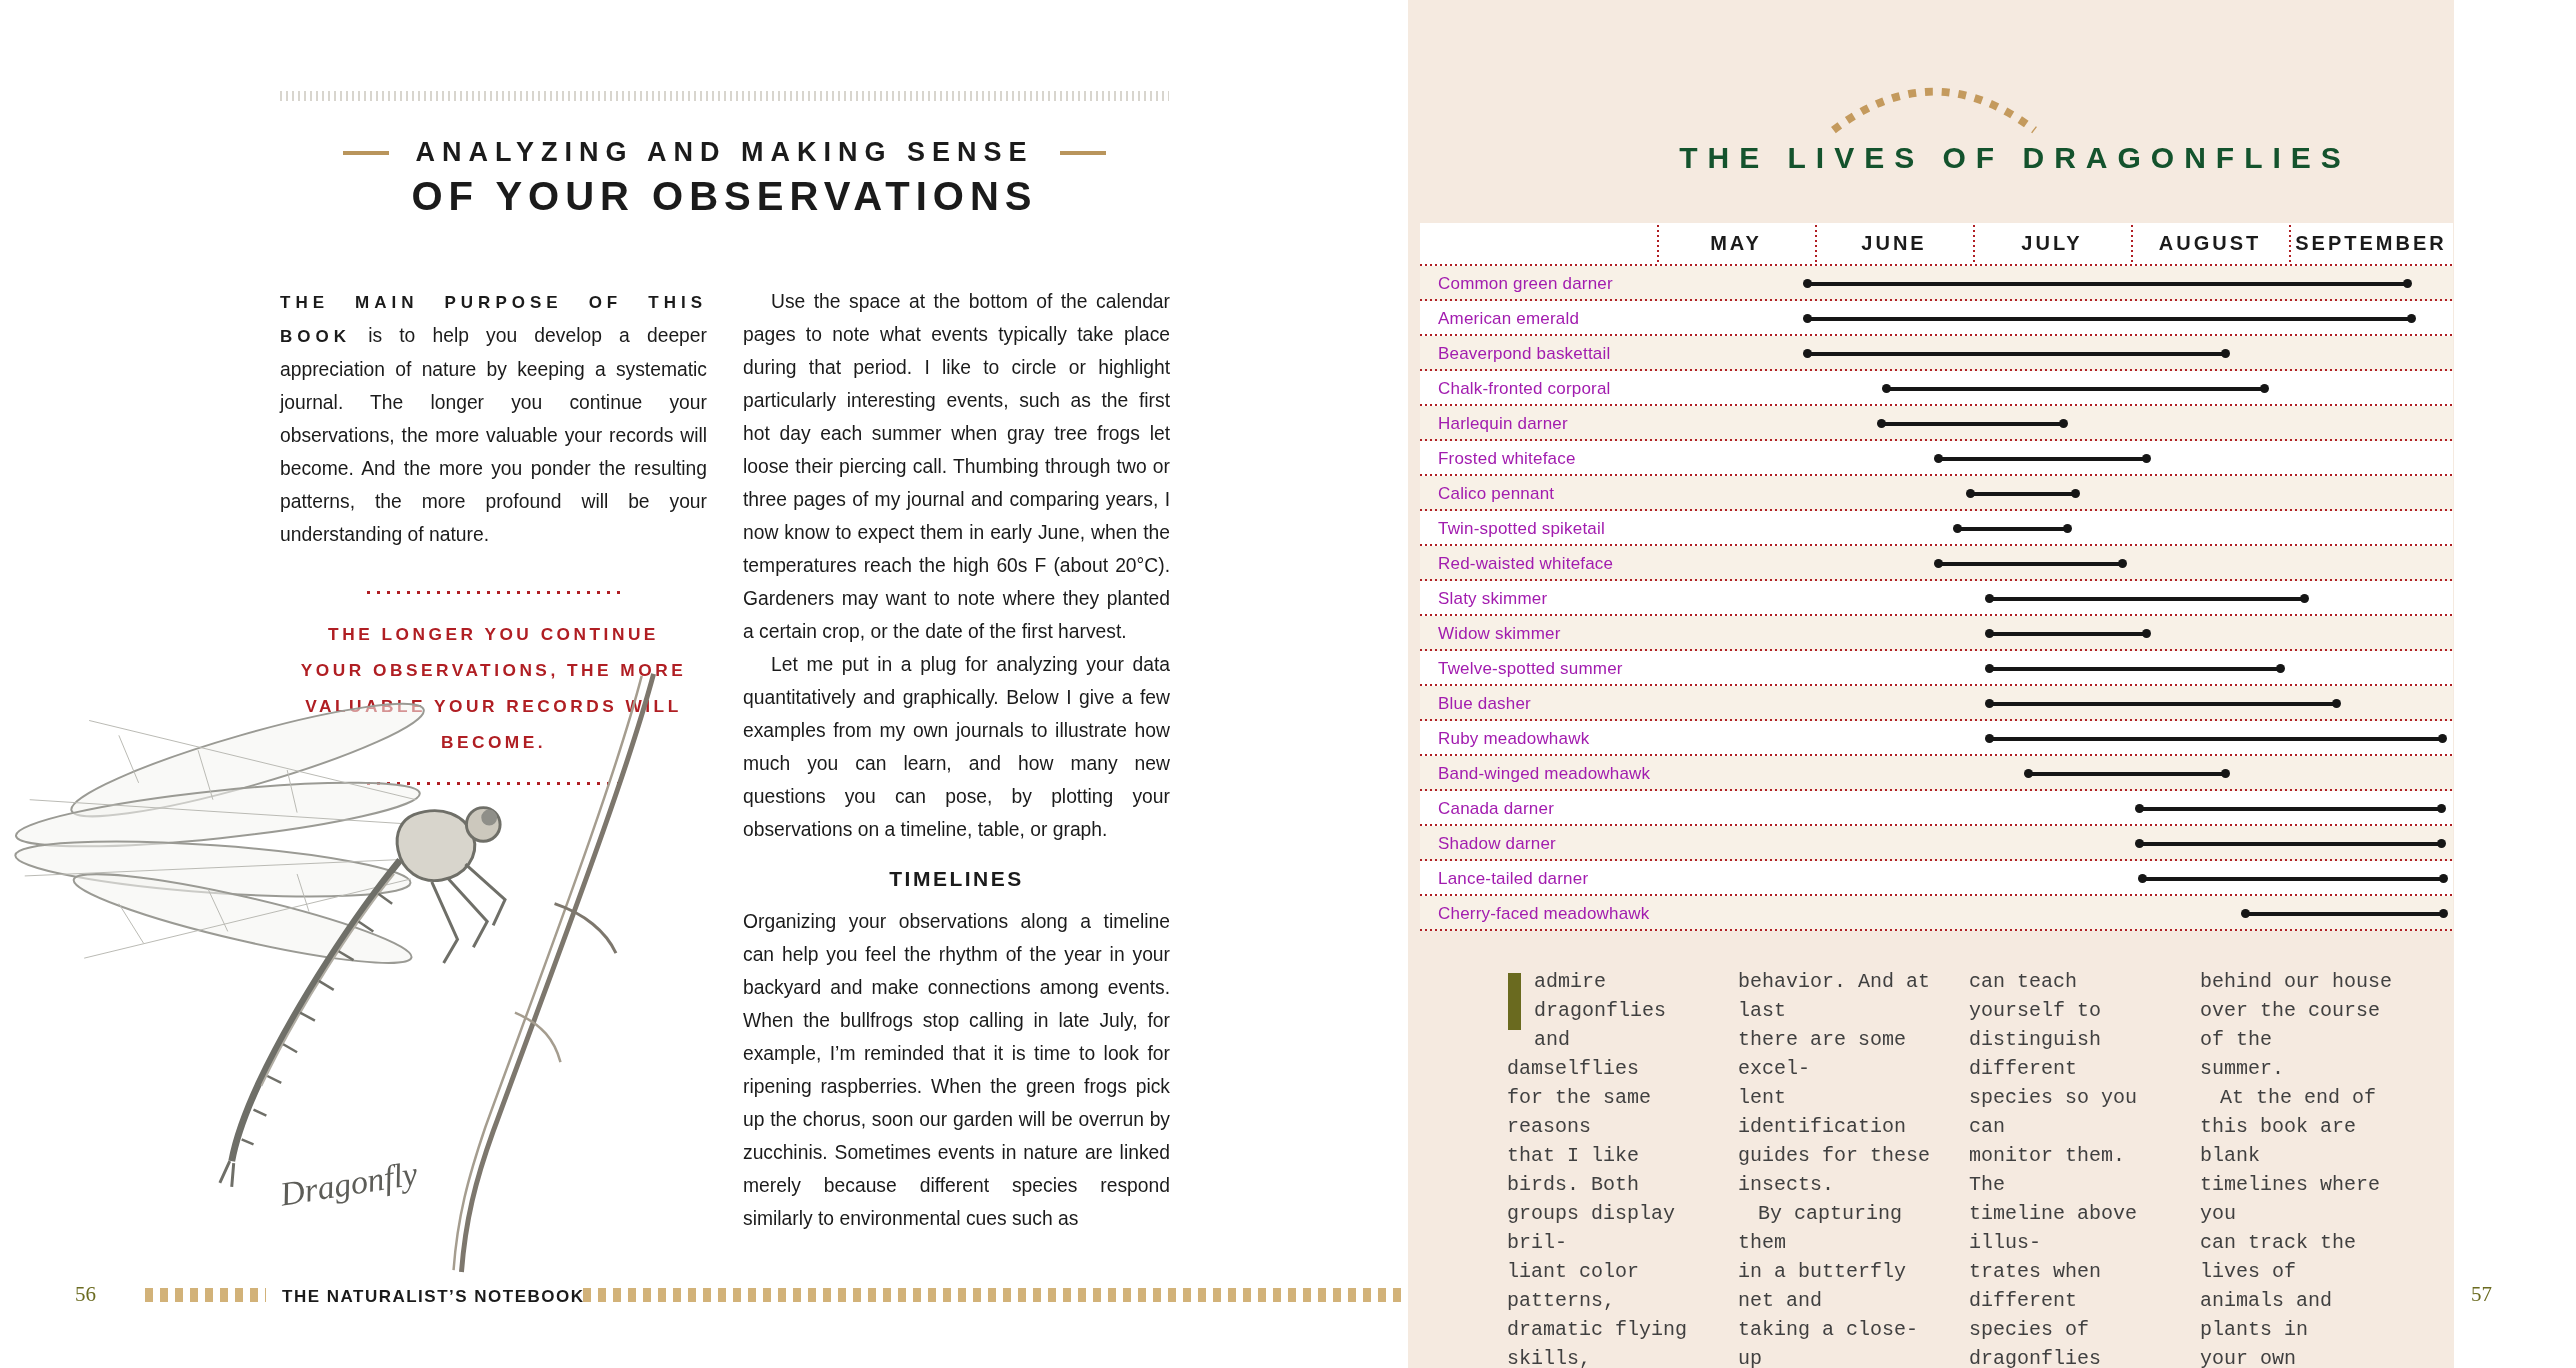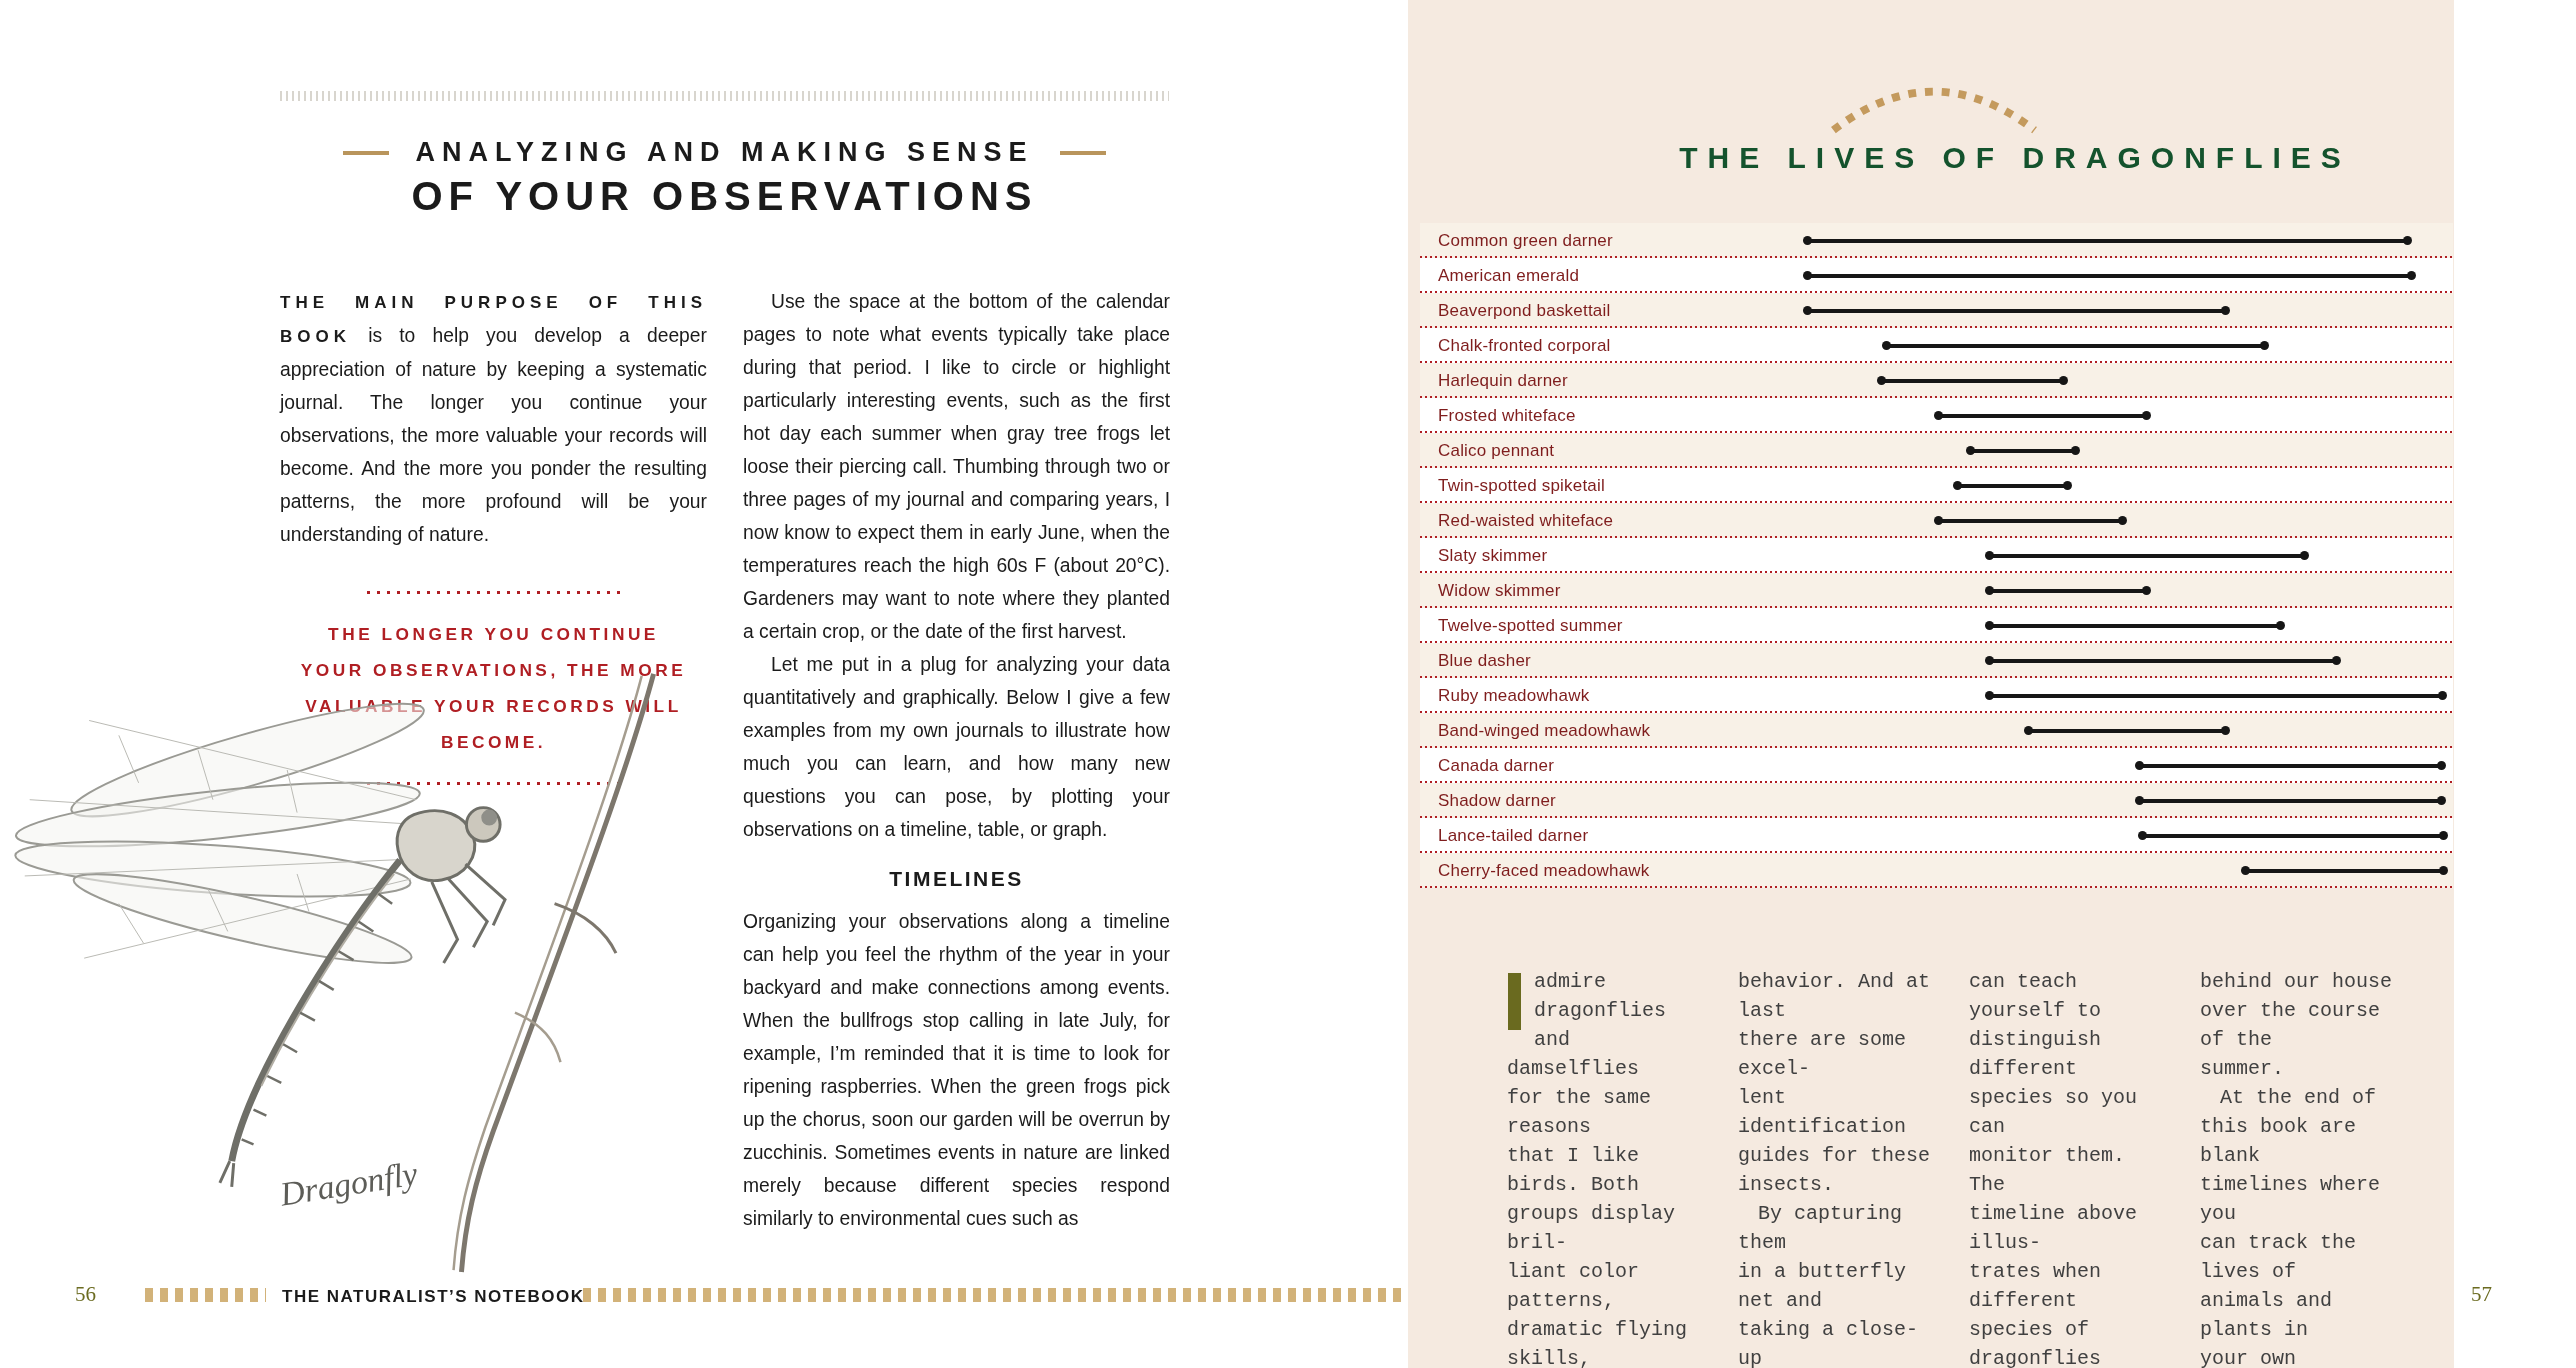--- a/index.html
+++ b/index.html
@@ -51,21 +51,21 @@
   .month-cell{position:absolute;top:0;height:41px;display:flex;align-items:center;justify-content:center;
     font-size:20px;font-weight:bold;letter-spacing:3px;}
   .v-div{position:absolute;top:2px;height:37px;width:2px;
     background:repeating-linear-gradient(180deg,#b01e23 0 2px,transparent 2px 5px);}
   .tt-row{position:relative;height:35px;}
   .tt-row:after{content:"";position:absolute;left:0;bottom:0;width:100%;height:2px;
     background:repeating-linear-gradient(90deg,#b01e23 0 2px,transparent 2px 5px);}
   .tt-row.odd{background:#f8f1e7;}
   .tt-row.even{background:#ffffff;}
   .species-label{position:absolute;left:18px;top:0;height:100%;display:flex;align-items:center;
-    font-size:17px;color:#7f1d1d;letter-spacing:0.2px;}
+    font-size:17px;color:#a21caf;letter-spacing:0.2px;}
   .bar{position:absolute;top:50%;height:4px;margin-top:-2px;background:#161616;border-radius:2px;}
   .bar:before,.bar:after{content:"";position:absolute;top:50%;width:9px;height:9px;margin-top:-4.5px;
     border-radius:50%;background:#161616;}
   .bar:before{left:-4px;}
   .bar:after{right:-4px;}
   
   .essay{position:absolute;left:99px;top:967px;width:892px;display:flex;gap:32px;}
   .essay-col{width:199px;font-family:Liberation Mono, monospace;font-size:20px;line-height:29px;
     color:#404040;white-space:pre-line;}
   .drop-cap{float:left;width:13px;height:57px;background:#6a6a1f;margin:6px 13px 2px 1px;}
@@ -161,20 +161,32 @@
   <div class="footer-dashes fd2"></div>
 </div>
 
 <div class="right-page">
   <svg class="arc-wrap" viewBox="0 0 220 72">
     <path d="M8,64 Q110,-14 212,64" fill="none" stroke="#c49a5d" stroke-width="8" stroke-dasharray="8 9"></path>
   </svg>
   <div class="chart-title">THE LIVES OF DRAGONFLIES</div>
 
   <div class="timeline-table">
+    <div class="tt-header" id="tt-header">
+        <div class="month-cell" style="left: 237px; width: 158px;">MAY</div>
+        <div class="v-div" style="left: 237px;"></div>
+        <div class="month-cell" style="left: 395px; width: 158px;">JUNE</div>
+        <div class="v-div" style="left: 395px;"></div>
+        <div class="month-cell" style="left: 553px; width: 158px;">JULY</div>
+        <div class="v-div" style="left: 553px;"></div>
+        <div class="month-cell" style="left: 711px; width: 158px;">AUGUST</div>
+        <div class="v-div" style="left: 711px;"></div>
+        <div class="month-cell" style="left: 869px; width: 164px;">SEPTEMBER</div>
+        <div class="v-div" style="left: 869px;"></div>
+      </div>
     <div id="tt-rows">
         <div class="tt-row odd">
           <div class="species-label">Common green darner</div>
           <div class="bar" style="left: 387px; width: 601px;"></div>
         </div>
         <div class="tt-row even">
           <div class="species-label">American emerald</div>
           <div class="bar" style="left: 387px; width: 605px;"></div>
         </div>
         <div class="tt-row odd">

